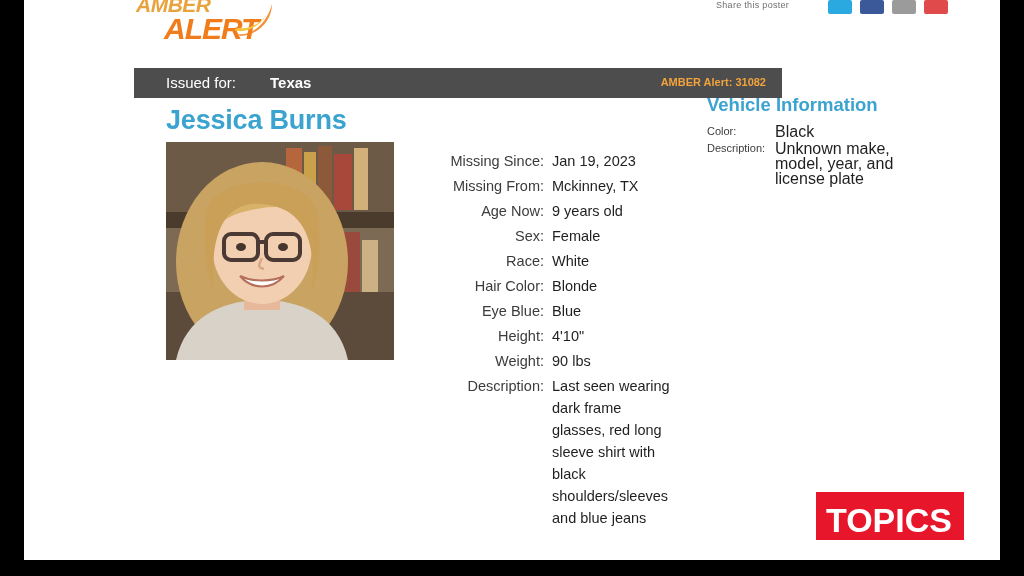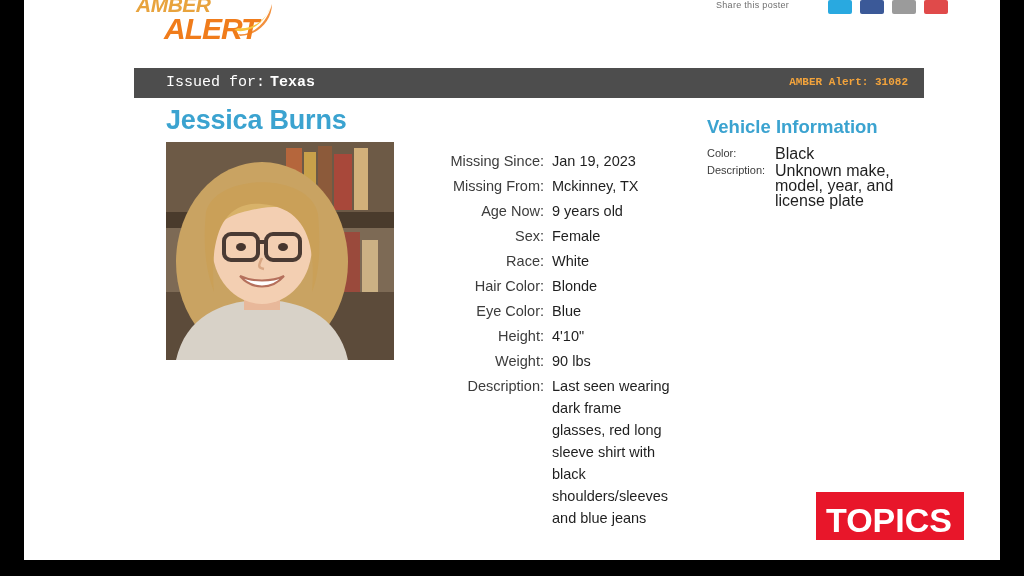--- a/index.html
+++ b/index.html
@@ -88,24 +88,23 @@
     left: 96px;
     top: 6px;
     width: 42px;
     height: 36px;
   }
   
   #issued-bar {
     position: absolute;
     left: 110px;
     top: 68px;
-    width: 790px;
+    width: 648px;
     height: 30px;
     background: #4d4d4d;
-    font-family: Liberation Mono, monospace;
   }
   #issued-for-label {
     position: absolute;
     left: 32px;
     top: 6px;
     font-size: 15px;
     color: #ffffff;
   }
   #issued-for-state {
     position: absolute;
@@ -170,21 +169,21 @@
     color: #1f1f1f;
     line-height: 22px;
   }
   .detail-value.wrap {
     max-width: 120px;
   }
   
   #vehicle {
     position: absolute;
     left: 683px;
-    top: 116px;
+    top: 94px;
     width: 220px;
   }
   #vehicle-title {
     font-size: 18.5px;
     color: #3ba3d0;
     font-weight: bold;
     margin-bottom: 8px;
   }
   .v-row {
     display: flex;
@@ -319,21 +318,21 @@
       </div>
       <div class="detail-row">
         <div class="detail-label">Race:</div>
         <div class="detail-value">White</div>
       </div>
       <div class="detail-row">
         <div class="detail-label">Hair Color:</div>
         <div class="detail-value">Blonde</div>
       </div>
       <div class="detail-row">
-        <div class="detail-label">Eye Color:</div>
+        <div class="detail-label">Eye Blue:</div>
         <div class="detail-value">Blue</div>
       </div>
       <div class="detail-row">
         <div class="detail-label">Height:</div>
         <div class="detail-value">4'10"</div>
       </div>
       <div class="detail-row">
         <div class="detail-label">Weight:</div>
         <div class="detail-value">90 lbs</div>
       </div>

